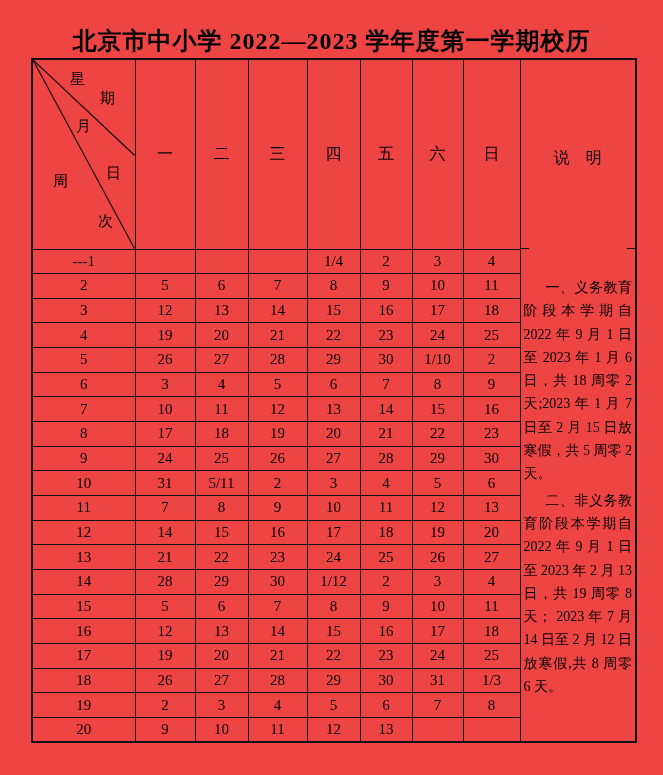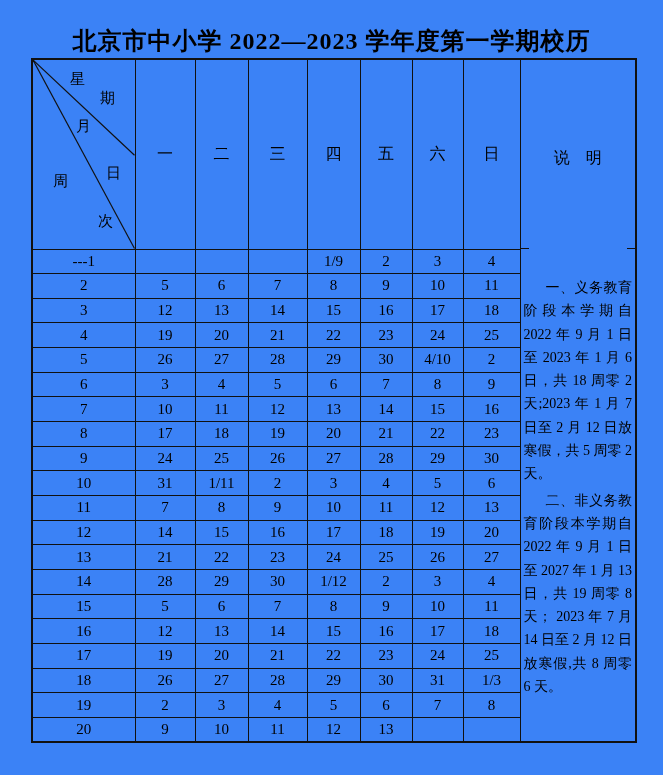--- a/index.html
+++ b/index.html
@@ -1,21 +1,21 @@
 <!DOCTYPE html>
 <html><head>
 <meta charset="utf-8">
 <style>
   html,body { margin:0; padding:0; }
   body {
     width:663px; height:775px; background:#ffffff;
     font-family:"Liberation Serif","DejaVu Serif",serif;
     color:#000;
   }
-  .page { position:relative; width:663px; height:775px; background:#3b82f6; overflow:hidden; }
+  .page { position:relative; width:663px; height:775px; background:#ef4444; overflow:hidden; }
   .doc-title {
     position:absolute; top:25px; left:0; width:663px;
     text-align:center; font-size:24px; font-weight:bold; color:#000;
     letter-spacing:1px; white-space:nowrap;
   }
   table.cal-table {
     position:absolute; left:31px; top:58px;
     border-collapse:collapse; table-layout:fixed; width:604px;
     border:2px solid #111;
   }
@@ -92,45 +92,45 @@
           <div class="tick right"></div>
           <div class="notes-title">说　明</div>
           <div class="notes-body">
               <div class="note-par">
                 <div class="note-line first">一、义务教育</div>
                 <div class="note-line">阶段本学期自</div>
                 <div class="note-line">2022 年 9 月 1 日</div>
                 <div class="note-line">至 2023 年 1 月 6</div>
                 <div class="note-line">日，共 18 周零 2</div>
                 <div class="note-line">天;2023 年 1 月 7</div>
-                <div class="note-line">日至 2 月 12 日放</div>
+                <div class="note-line">日至 2 月 15 日放</div>
                 <div class="note-line">寒假，共 5 周零 2</div>
                 <div class="note-line final">天。</div>
               </div>
               <div class="note-par">
                 <div class="note-line first">二、非义务教</div>
                 <div class="note-line">育阶段本学期自</div>
                 <div class="note-line">2022 年 9 月 1 日</div>
-                <div class="note-line">至 2027 年 1 月 13</div>
+                <div class="note-line">至 2023 年 2 月 13</div>
                 <div class="note-line">日，共 19 周零 8</div>
                 <div class="note-line">天； 2023 年 7 月</div>
                 <div class="note-line">14 日至 2 月 12 日</div>
                 <div class="note-line">放寒假,共 8 周零</div>
                 <div class="note-line final">6 天。</div>
               </div>
             </div>
         </td>
       </tr>
 
     <tr class="cal-row">
           <td class="week-cell">---1</td>
           <td class="day-cell"></td>
           <td class="day-cell"></td>
           <td class="day-cell"></td>
-          <td class="day-cell">1/9</td>
+          <td class="day-cell">1/4</td>
           <td class="day-cell">2</td>
           <td class="day-cell">3</td>
           <td class="day-cell">4</td>
         </tr>
         <tr class="cal-row">
           <td class="week-cell">2</td>
           <td class="day-cell">5</td>
           <td class="day-cell">6</td>
           <td class="day-cell">7</td>
           <td class="day-cell">8</td>
@@ -158,21 +158,21 @@
           <td class="day-cell">24</td>
           <td class="day-cell">25</td>
         </tr>
         <tr class="cal-row">
           <td class="week-cell">5</td>
           <td class="day-cell">26</td>
           <td class="day-cell">27</td>
           <td class="day-cell">28</td>
           <td class="day-cell">29</td>
           <td class="day-cell">30</td>
-          <td class="day-cell">4/10</td>
+          <td class="day-cell">1/10</td>
           <td class="day-cell">2</td>
         </tr>
         <tr class="cal-row">
           <td class="week-cell">6</td>
           <td class="day-cell">3</td>
           <td class="day-cell">4</td>
           <td class="day-cell">5</td>
           <td class="day-cell">6</td>
           <td class="day-cell">7</td>
           <td class="day-cell">8</td>
@@ -204,21 +204,21 @@
           <td class="day-cell">25</td>
           <td class="day-cell">26</td>
           <td class="day-cell">27</td>
           <td class="day-cell">28</td>
           <td class="day-cell">29</td>
           <td class="day-cell">30</td>
         </tr>
         <tr class="cal-row">
           <td class="week-cell">10</td>
           <td class="day-cell">31</td>
-          <td class="day-cell">1/11</td>
+          <td class="day-cell">5/11</td>
           <td class="day-cell">2</td>
           <td class="day-cell">3</td>
           <td class="day-cell">4</td>
           <td class="day-cell">5</td>
           <td class="day-cell">6</td>
         </tr>
         <tr class="cal-row">
           <td class="week-cell">11</td>
           <td class="day-cell">7</td>
           <td class="day-cell">8</td>

